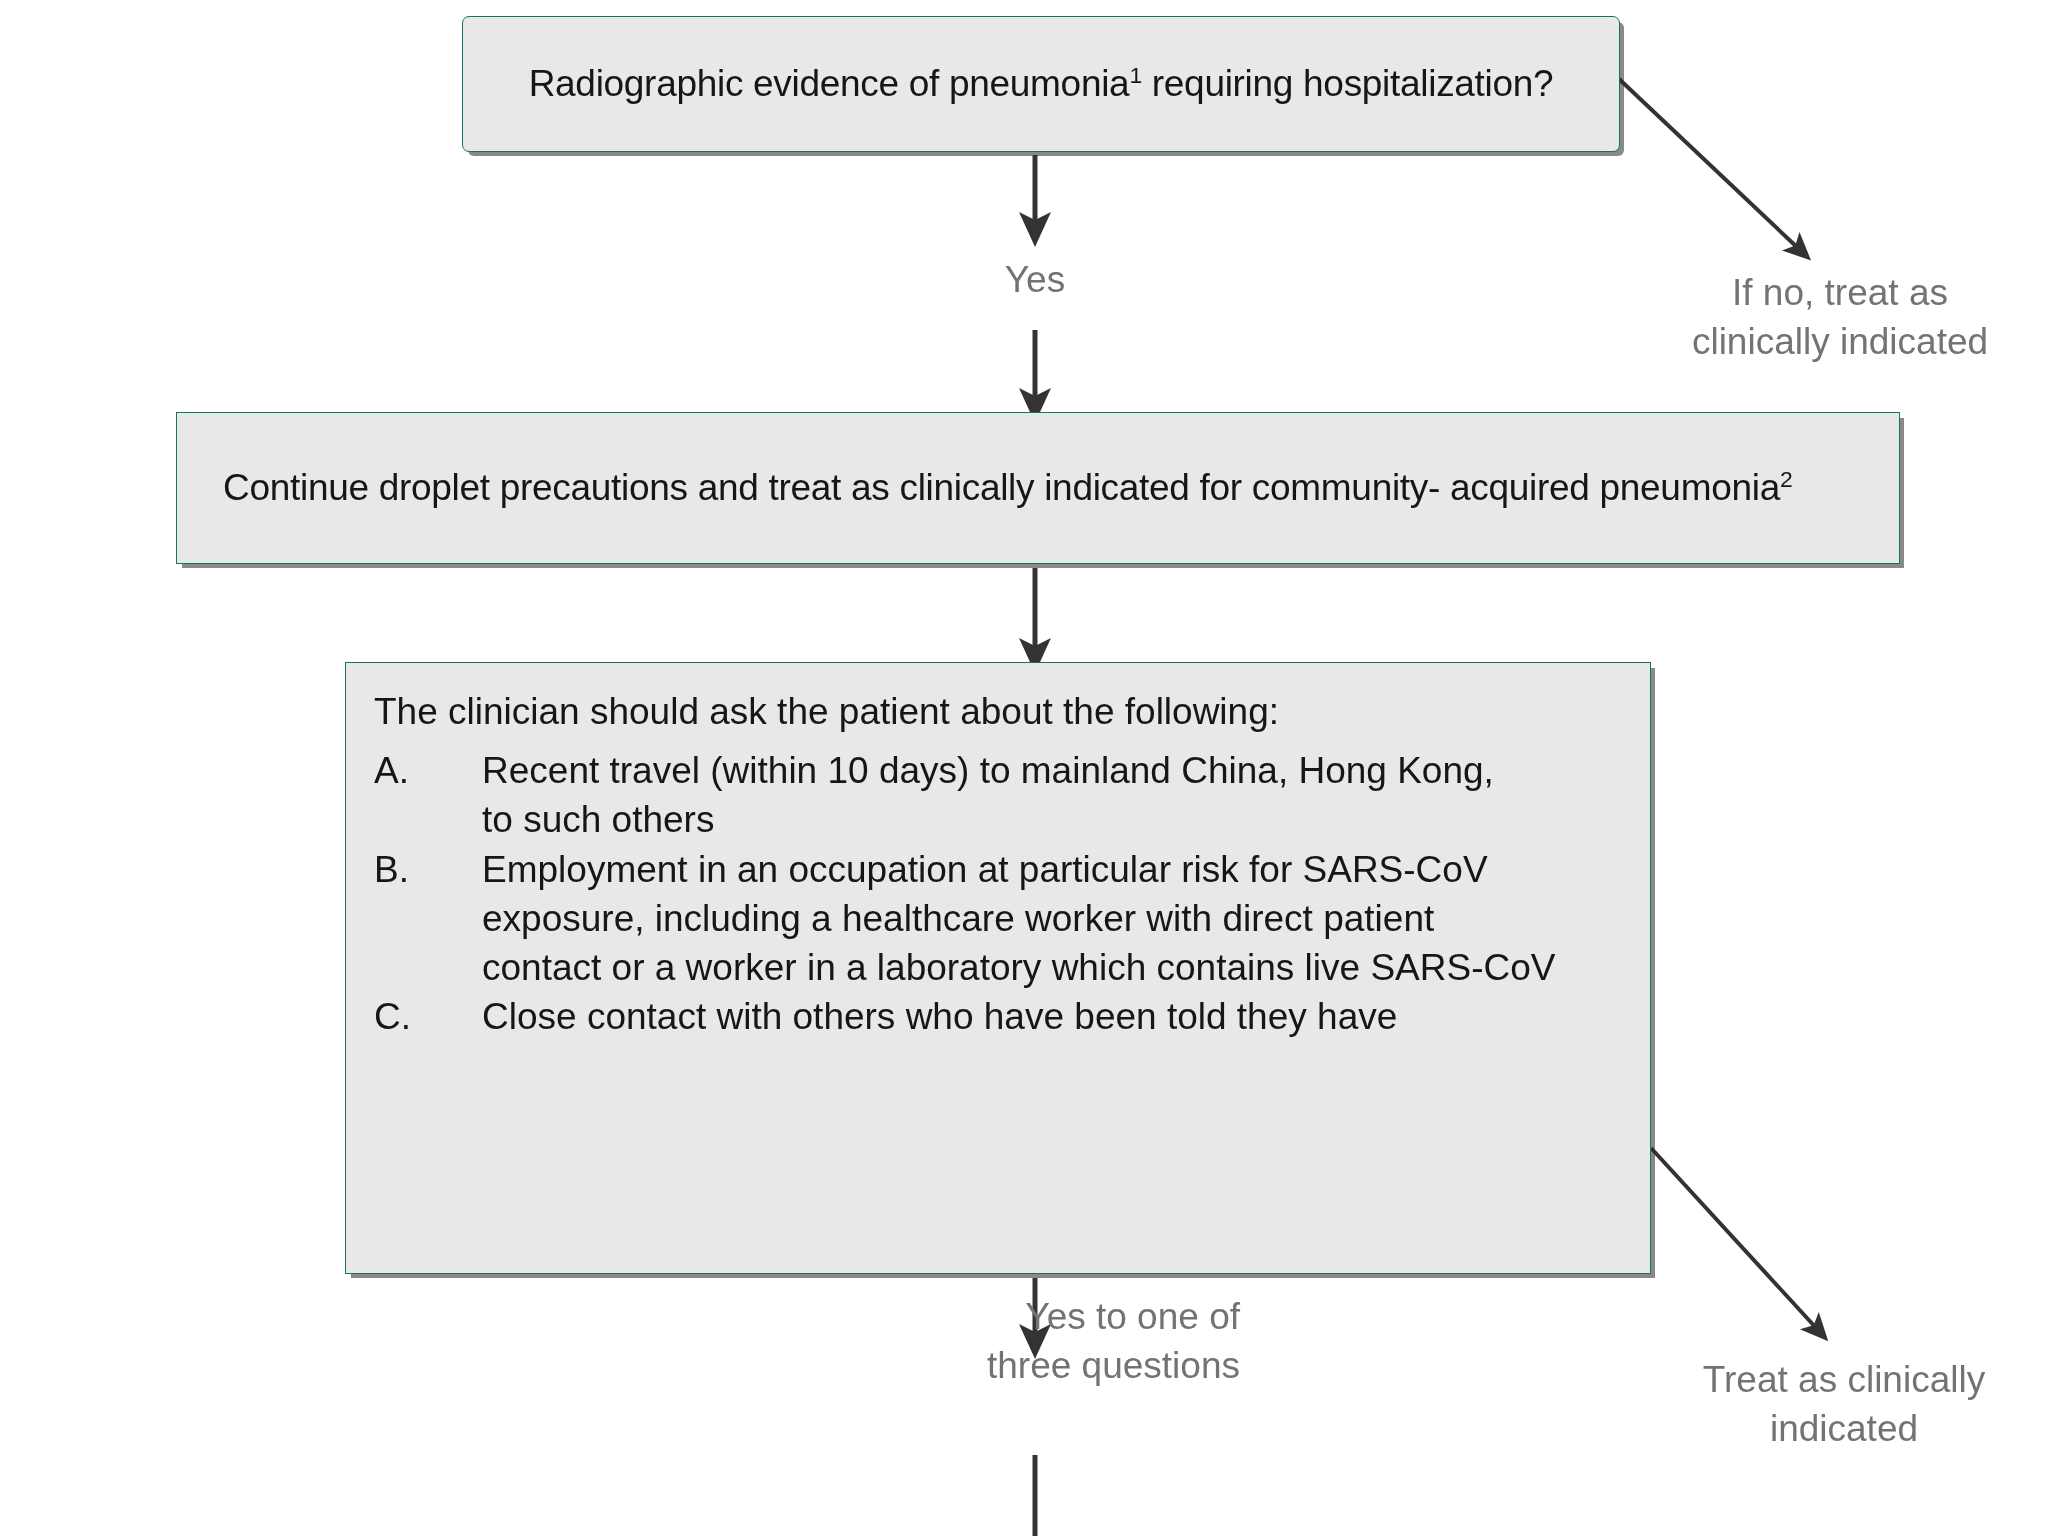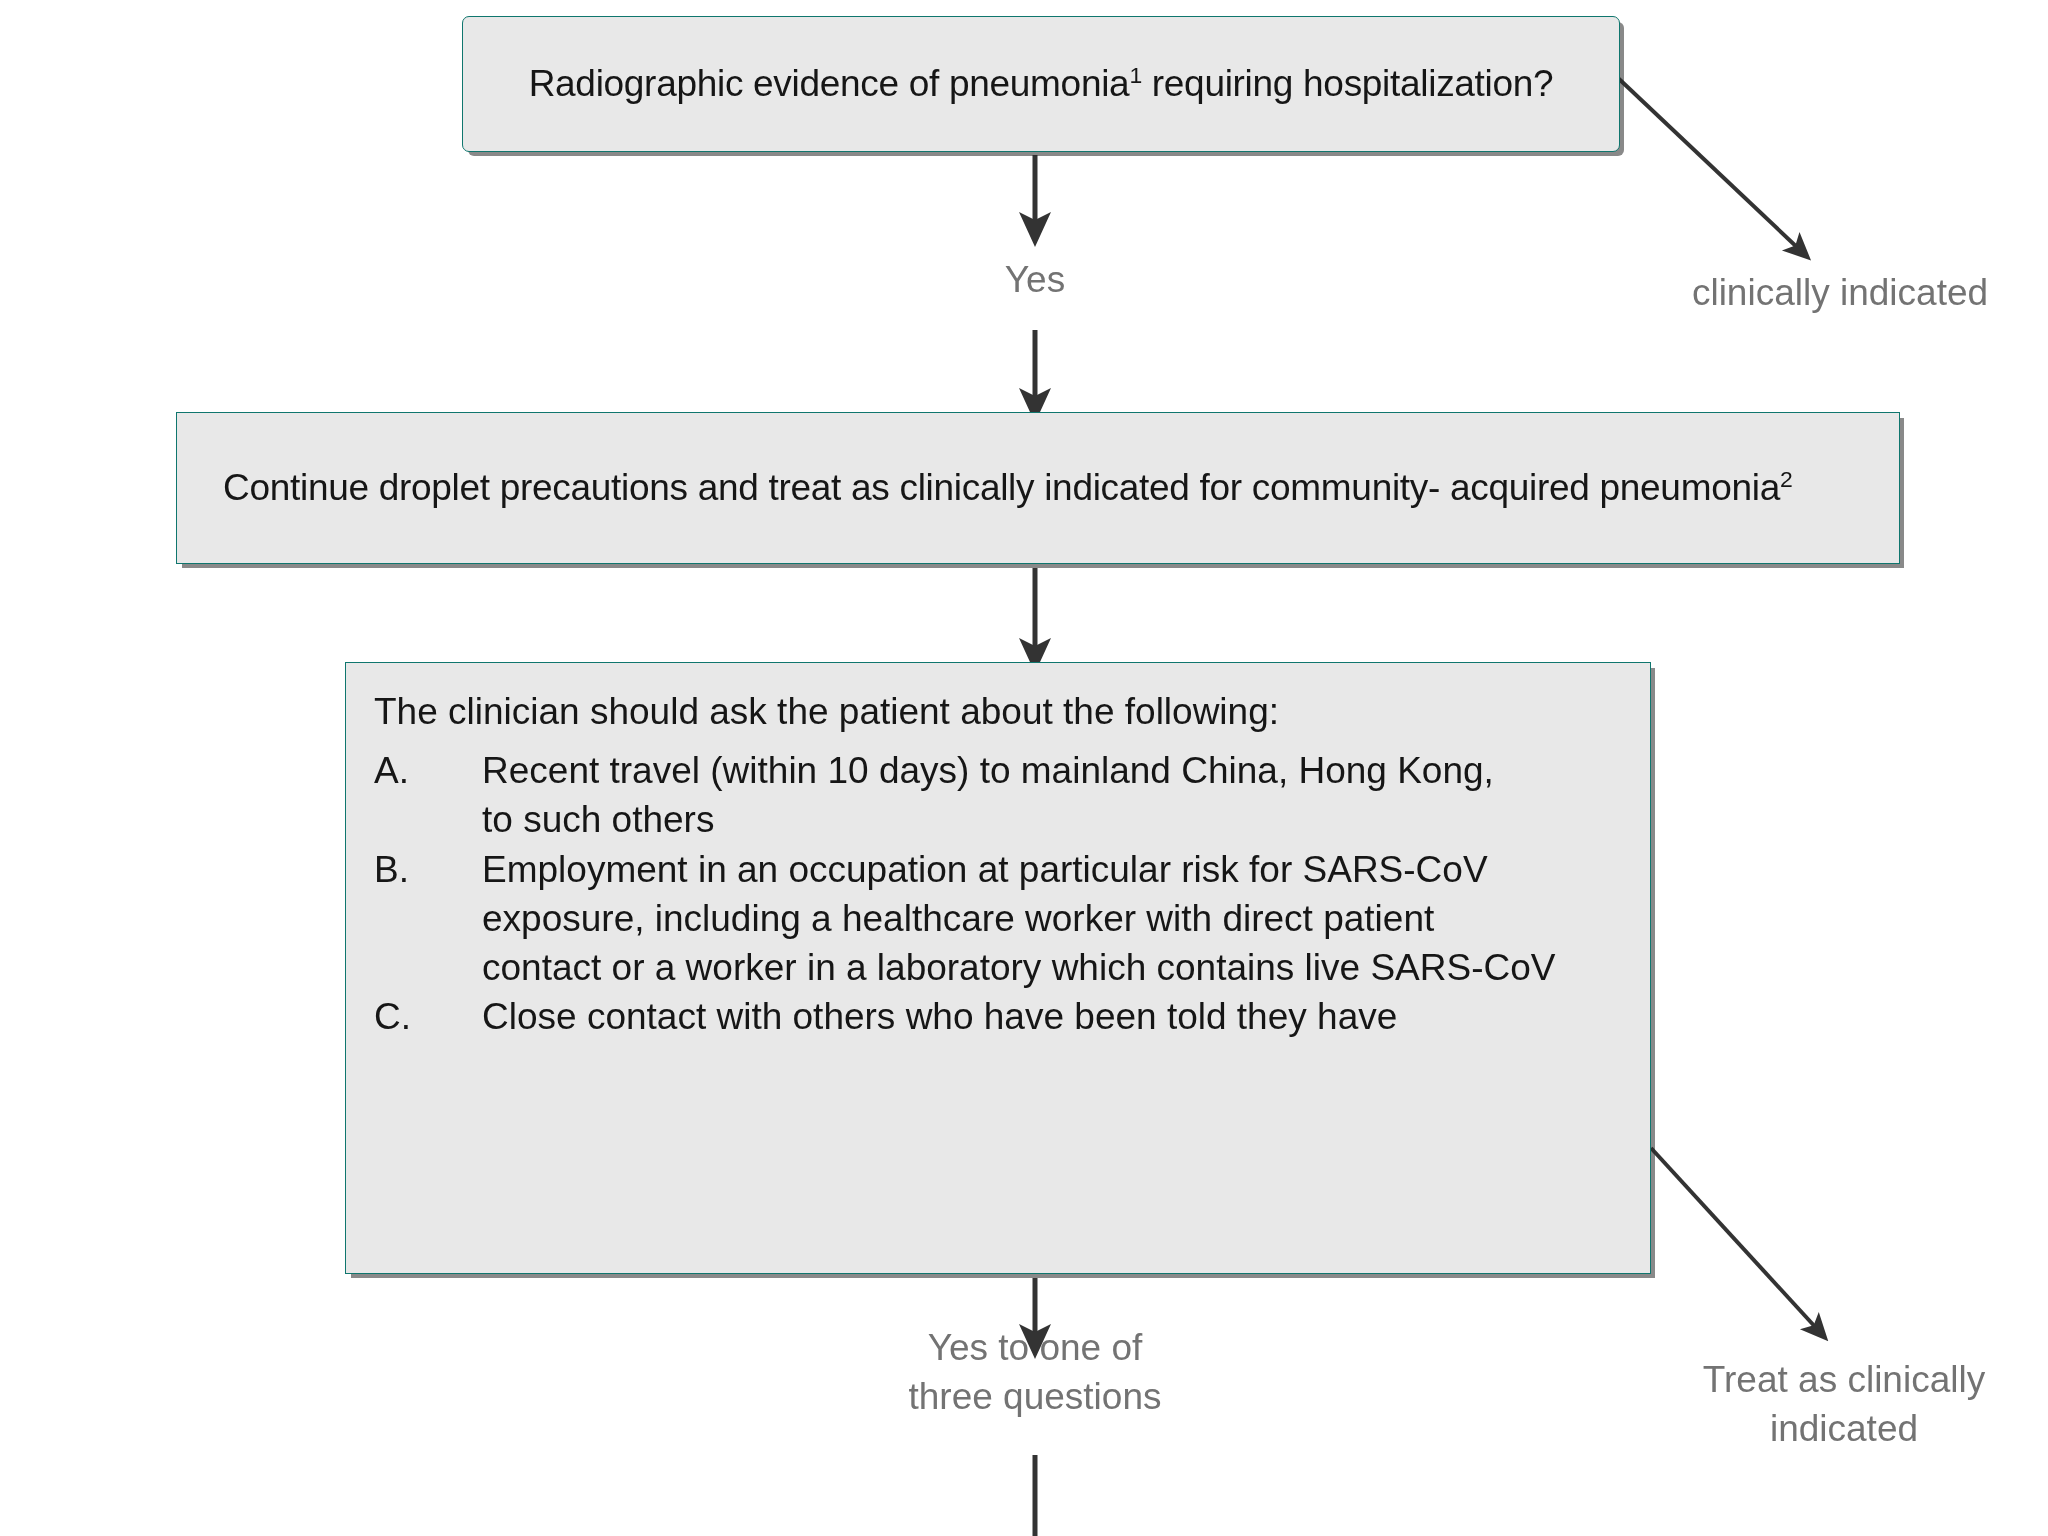--- a/index.html
+++ b/index.html
@@ -123,23 +123,23 @@
     text-align: center;
   }
   #label-if-no {
     left: 1640px;
     top: 268px;
     width: 400px;
     text-align: center;
   }
   #label-yes-one {
     left: 830px;
-    top: 1323px;
+    top: 1292px;
     width: 410px;
-    text-align: center;
+    text-align: right;
   }
   #label-no-three {
     left: 1640px;
     top: 1355px;
     width: 408px;
     text-align: center;
   }
 
   
   #connectors {
@@ -178,20 +178,21 @@
     <line x1="1651" y1="1148" x2="1818" y2="1330" stroke="#333333" stroke-width="4" marker-end="url(#arrowhead)"></line>
   </svg>
 
   <div id="box-radiographic" class="flow-box rounded">
     <div class="box-text"><span>Radiographic evidence of pneumonia</span><sup>1</sup><span> requiring hospitalization?</span></div>
   </div>
 
   <div id="label-yes" class="label">Yes</div>
 
   <div id="label-if-no" class="label center">
+    <div>If no, treat as</div>
     <div>clinically indicated</div>
   </div>
 
   <div id="box-droplet" class="flow-box">
     <div class="box-text"><span>Continue droplet precautions and treat as clinically indicated for community- acquired pneumonia</span><sup>2</sup></div>
   </div>
 
   <div id="box-questions" class="flow-box">
 
     <div class="lead-line">The clinician should ask the patient about the following:</div>

